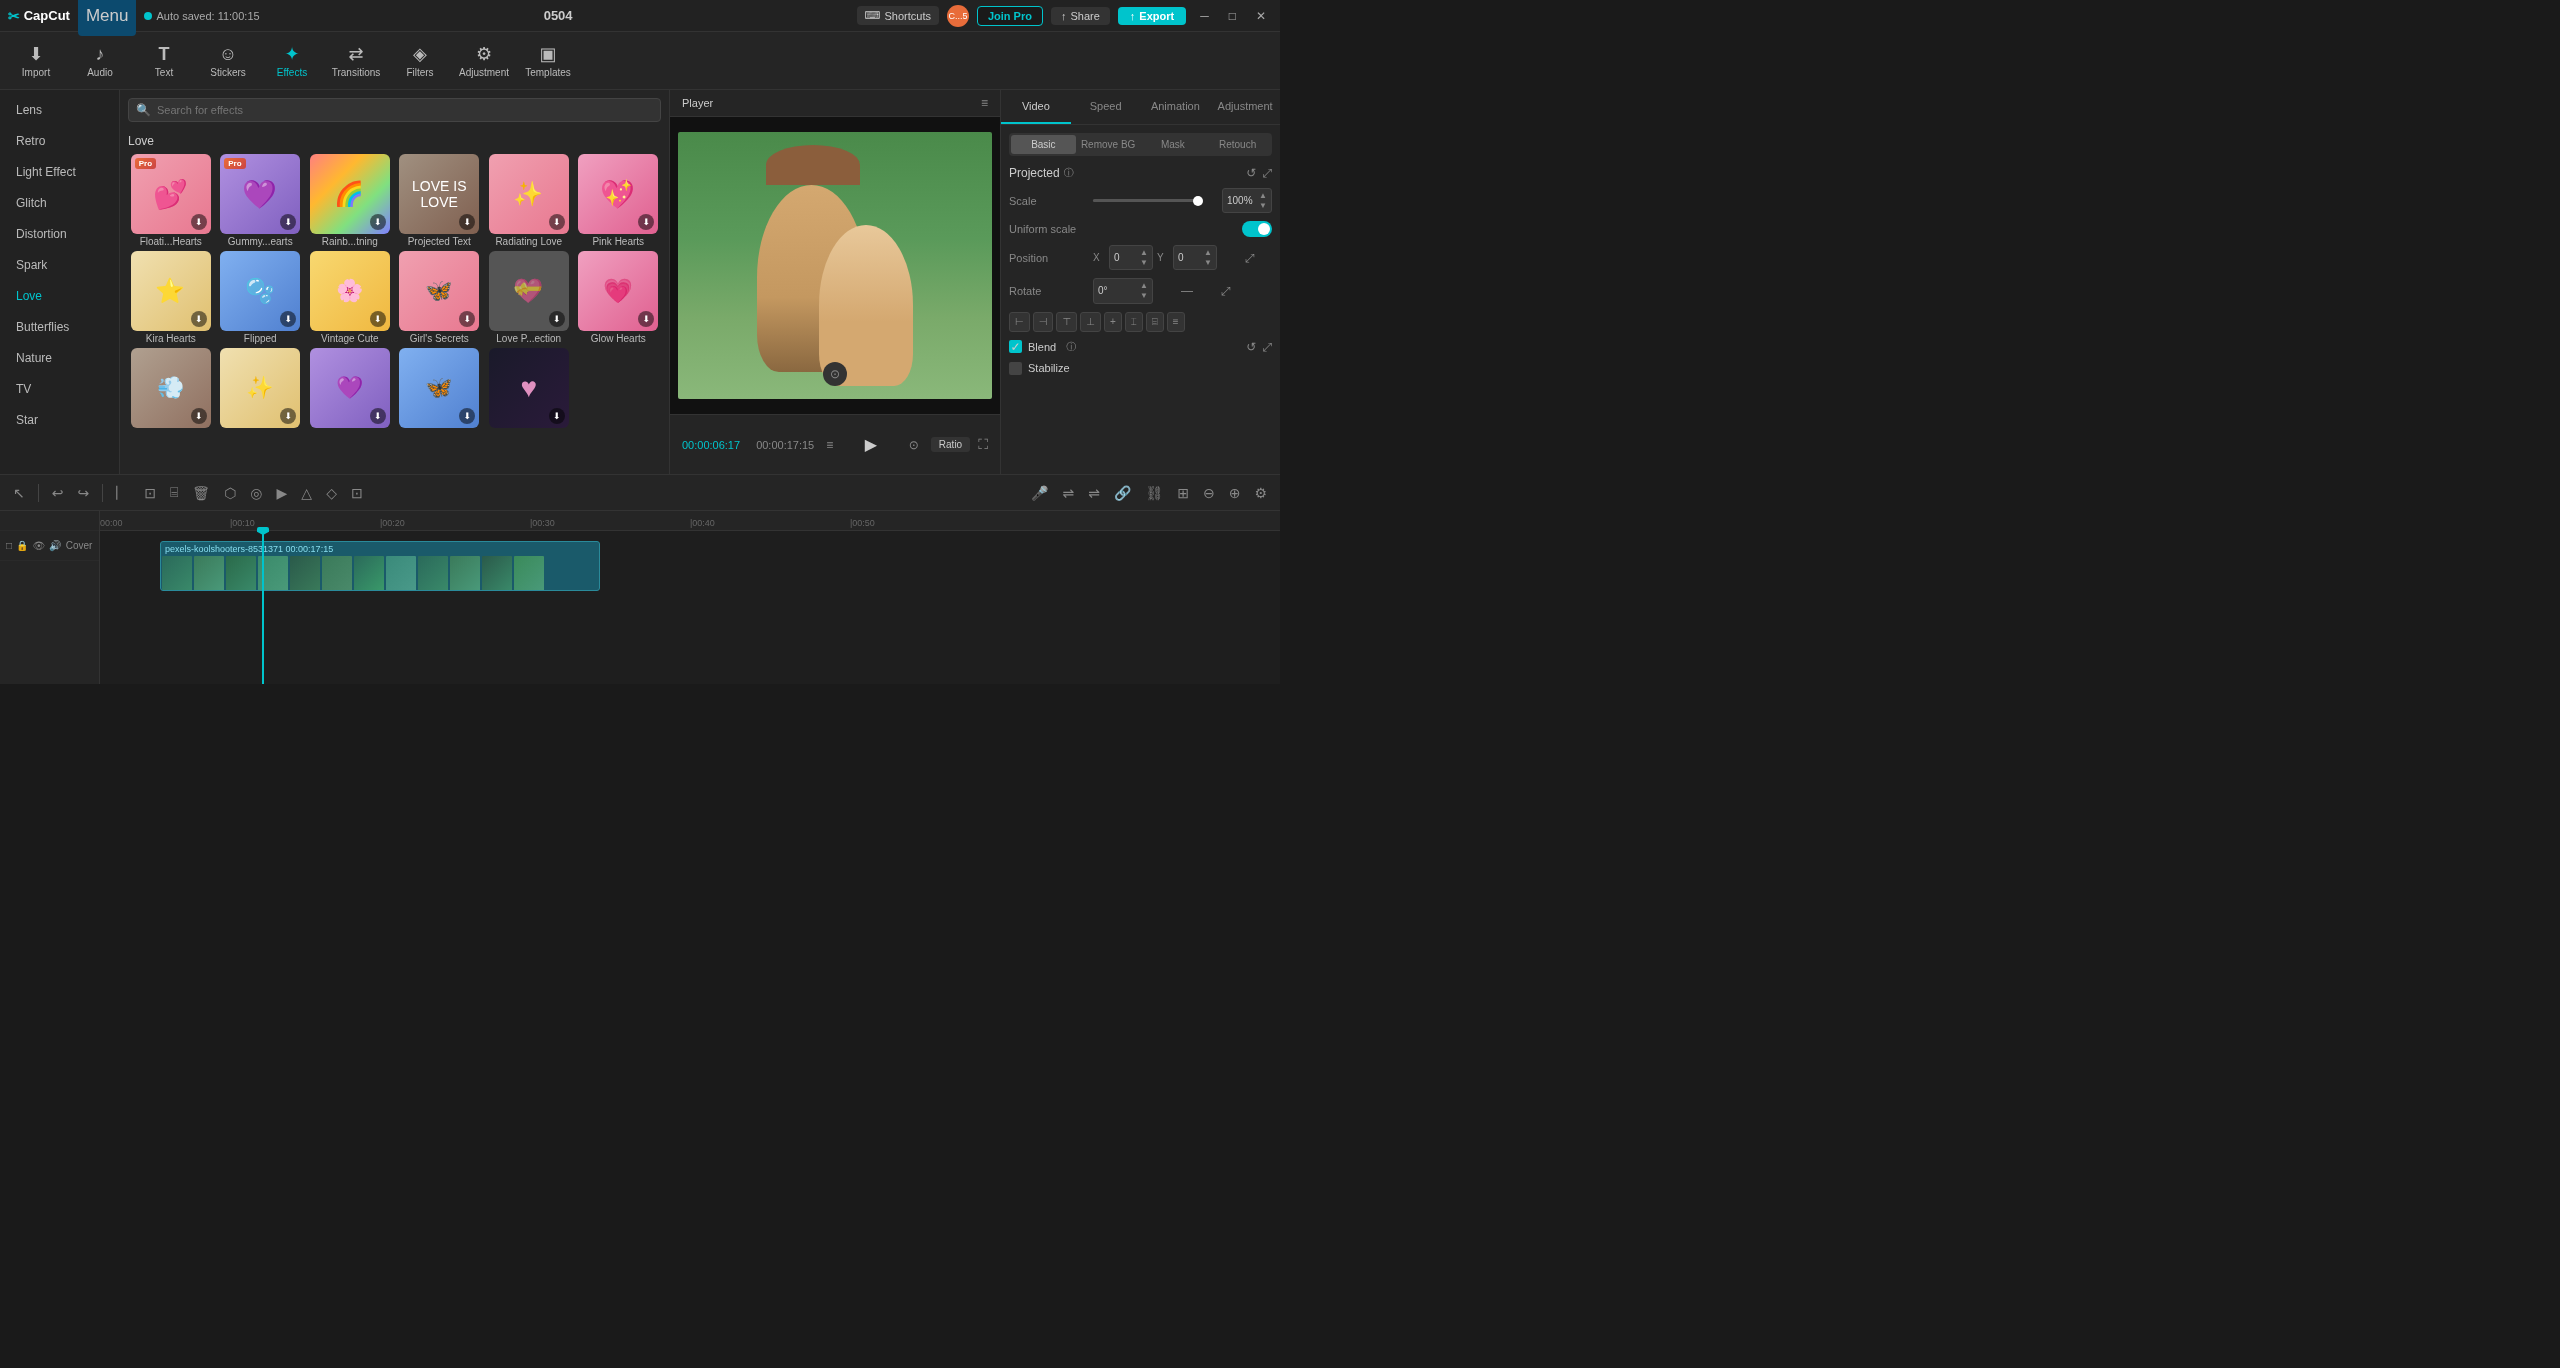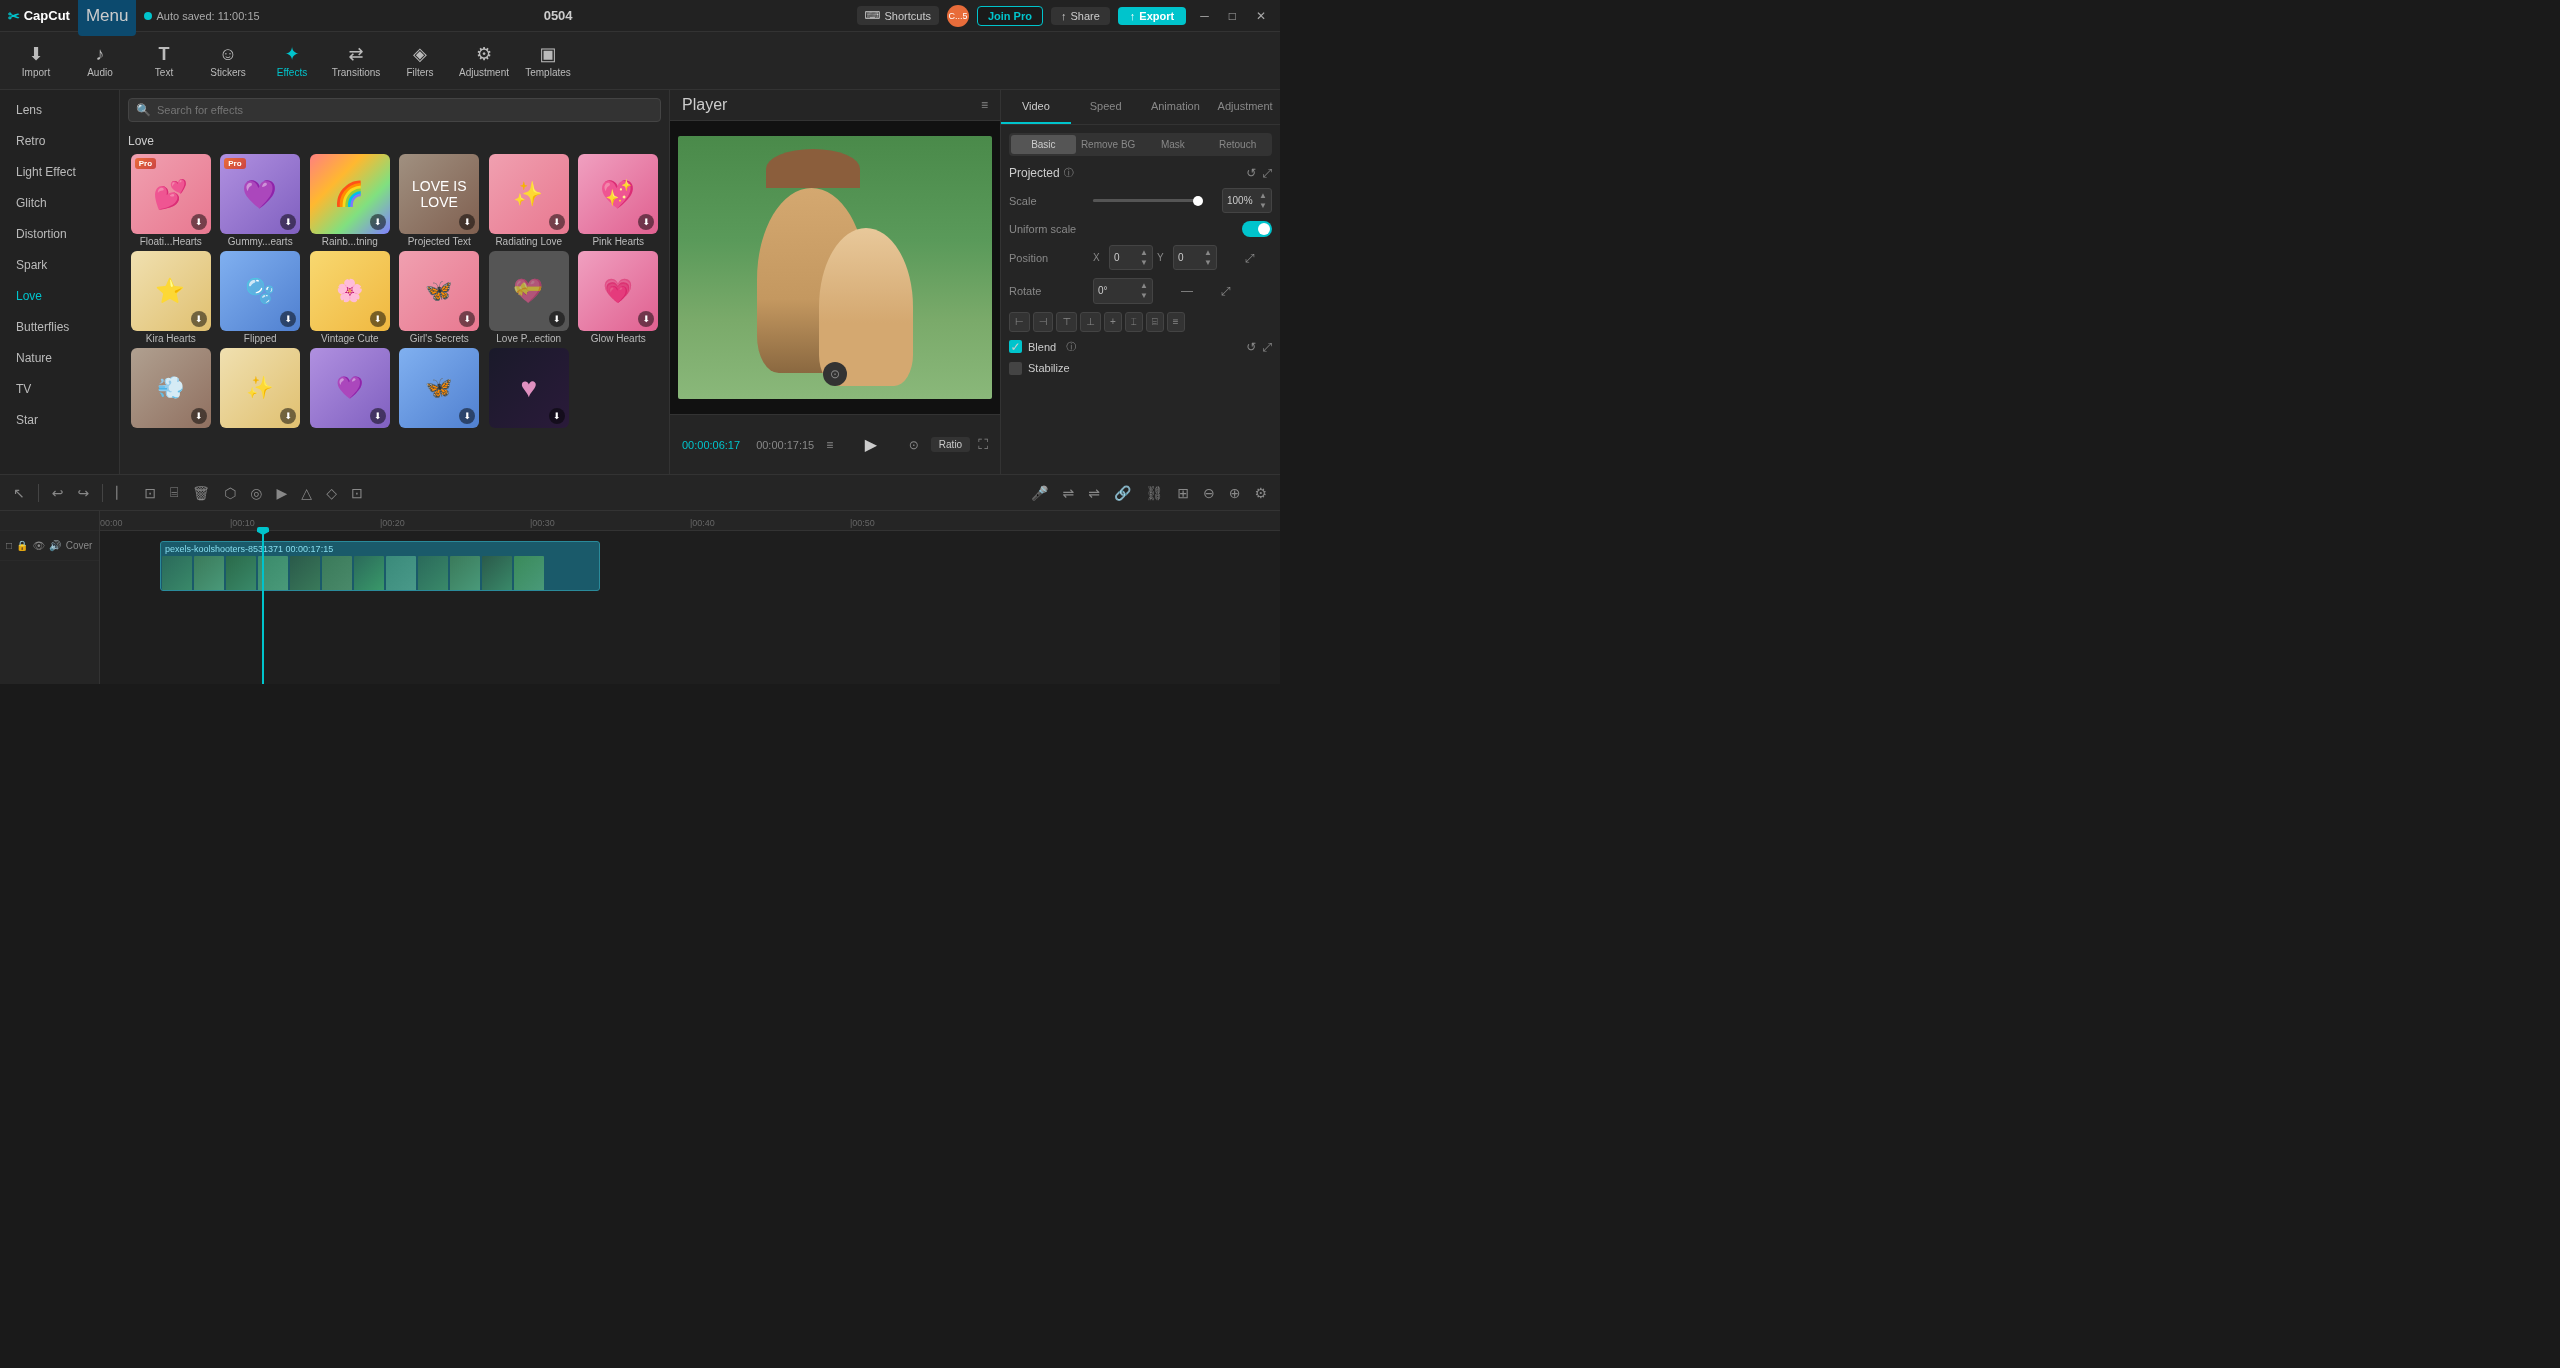--- a/index.html
+++ b/index.html
@@ -45,21 +45,21 @@
     .effects-grid { display: grid; grid-template-columns: repeat(6, 1fr); gap: 4px; padding: 0 8px 8px; overflow-y: auto; }
     .effect-item { display: flex; flex-direction: column; align-items: center; cursor: pointer; }
     .effect-thumb { width: 80px; height: 80px; background: #3a3a3a; border-radius: 6px; position: relative; overflow: hidden; display: flex; align-items: center; justify-content: center; }
     .effect-label { font-size: 10px; color: #bbb; text-align: center; margin-top: 2px; max-width: 80px; overflow: hidden; text-overflow: ellipsis; white-space: nowrap; }
     .pro-badge { position: absolute; top: 4px; left: 4px; background: linear-gradient(135deg, #e86c3a, #cc4444); color: #fff; font-size: 8px; padding: 1px 4px; border-radius: 3px; font-weight: bold; }
     .download-icon { position: absolute; bottom: 4px; right: 4px; width: 16px; height: 16px; background: rgba(0,0,0,0.5); border-radius: 50%; display: flex; align-items: center; justify-content: center; color: #fff; font-size: 9px; }
 
     
     #player-area { flex: 1; background: #1e1e1e; display: flex; flex-direction: column; }
     .player-header { display: flex; justify-content: space-between; align-items: center; padding: 6px 12px; background: #252525; border-bottom: 1px solid #333; }
-    .player-title { font-size: 16px; color: #ccc; }
+    .player-title { font-size: 11px; color: #ccc; }
     .player-menu-icon { color: #888; cursor: pointer; }
     .player-canvas { flex: 1; display: flex; align-items: center; justify-content: center; background: #111; position: relative; overflow: hidden; }
     .player-controls { display: flex; align-items: center; padding: 20px 12px; background: #252525; border-top: 1px solid #333; gap: 8px; }
     .time-current { color: #00c4cc; font-size: 11px; }
     .time-total { color: #888; font-size: 11px; }
     .play-btn { background: none; border: none; color: #ccc; cursor: pointer; font-size: 16px; }
     .player-ctrl-spacer { flex: 1; }
     .player-icon-btn { background: none; border: none; color: #888; cursor: pointer; font-size: 12px; padding: 2px 4px; }
     .ratio-btn { background: #333; border: none; color: #ccc; padding: 2px 8px; border-radius: 3px; cursor: pointer; font-size: 10px; }
     .fullscreen-btn { background: none; border: none; color: #888; cursor: pointer; font-size: 14px; }

